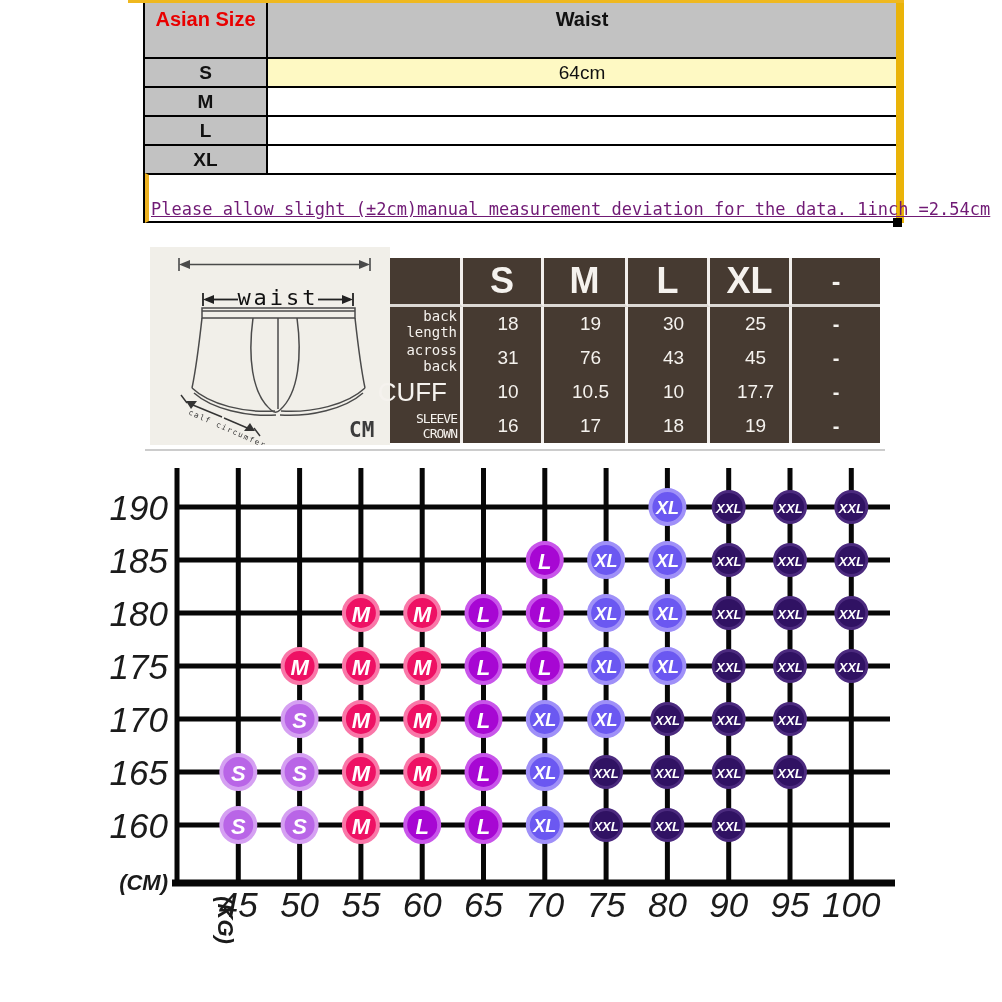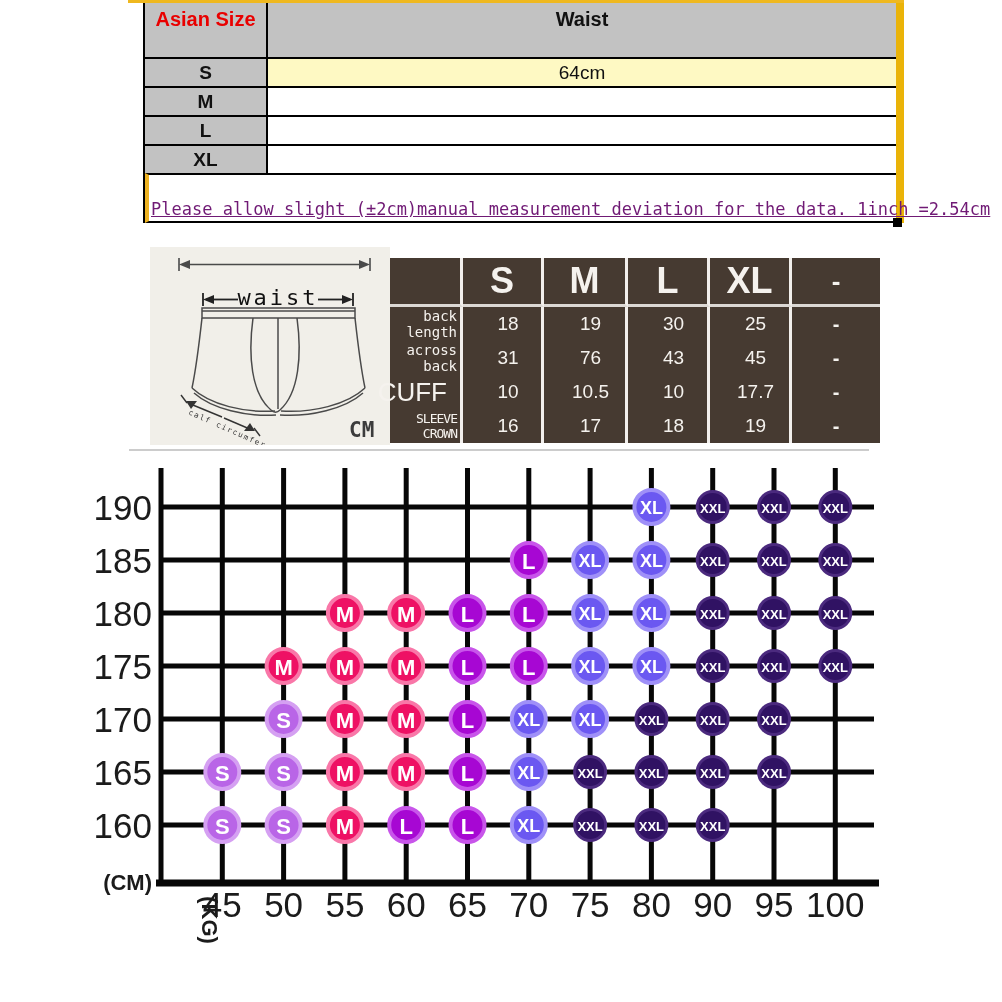--- a/index.html
+++ b/index.html
@@ -37,21 +37,21 @@
   .mt-hrow.mt-last{font-size:26px;}
   .mt-val{font-weight:normal;font-size:19px;padding-left:12px;}
   .mt-dash{font-weight:bold;font-size:20px;}
   .mt-lbl{justify-content:flex-end;padding-right:3px;text-align:right;
           font-family:"DejaVu Sans Mono",monospace;}
   .mt-lbl-s{font-size:14px;margin-left:28px;}
   .mt-lbl-big{font-family:"Liberation Sans",sans-serif;font-size:26px;padding-right:13px;}
   .mt-lbl-xs{font-size:13px;letter-spacing:-1px;}
 
   
-  .chart-wrap{position:absolute;left:74px;top:440px;width:880px;height:562px;}
+  .chart-wrap{position:absolute;left:90px;top:440px;width:880px;height:562px;font-style:italic;}
   svg text{font-family:"Liberation Sans",sans-serif;}
   .diagram-svg text{font-family:"DejaVu Sans Mono",monospace;}
 </style>
 </head>
 <body>
 
 <div class="yellow-top"></div>
 
 <div class="size-table">
   <div class="st-row st-head">

